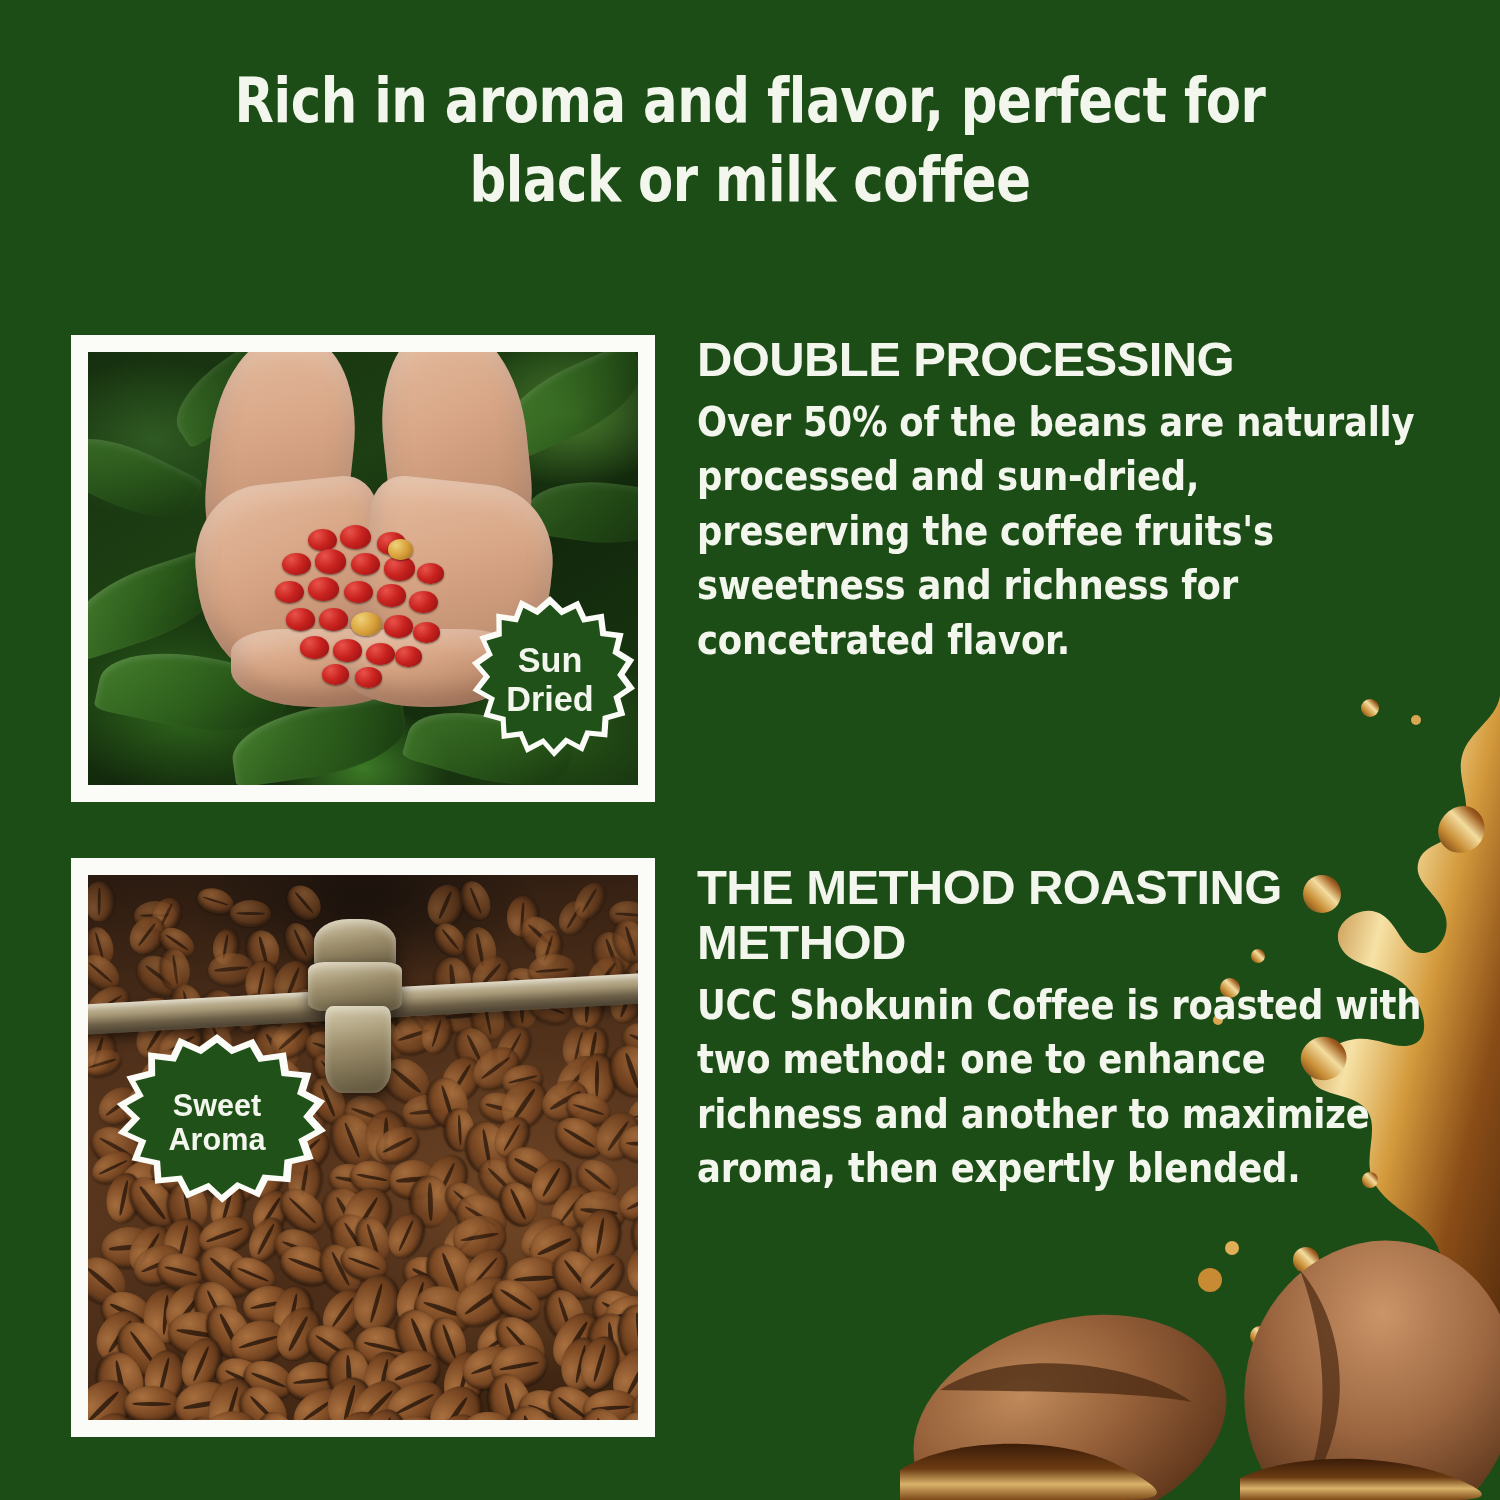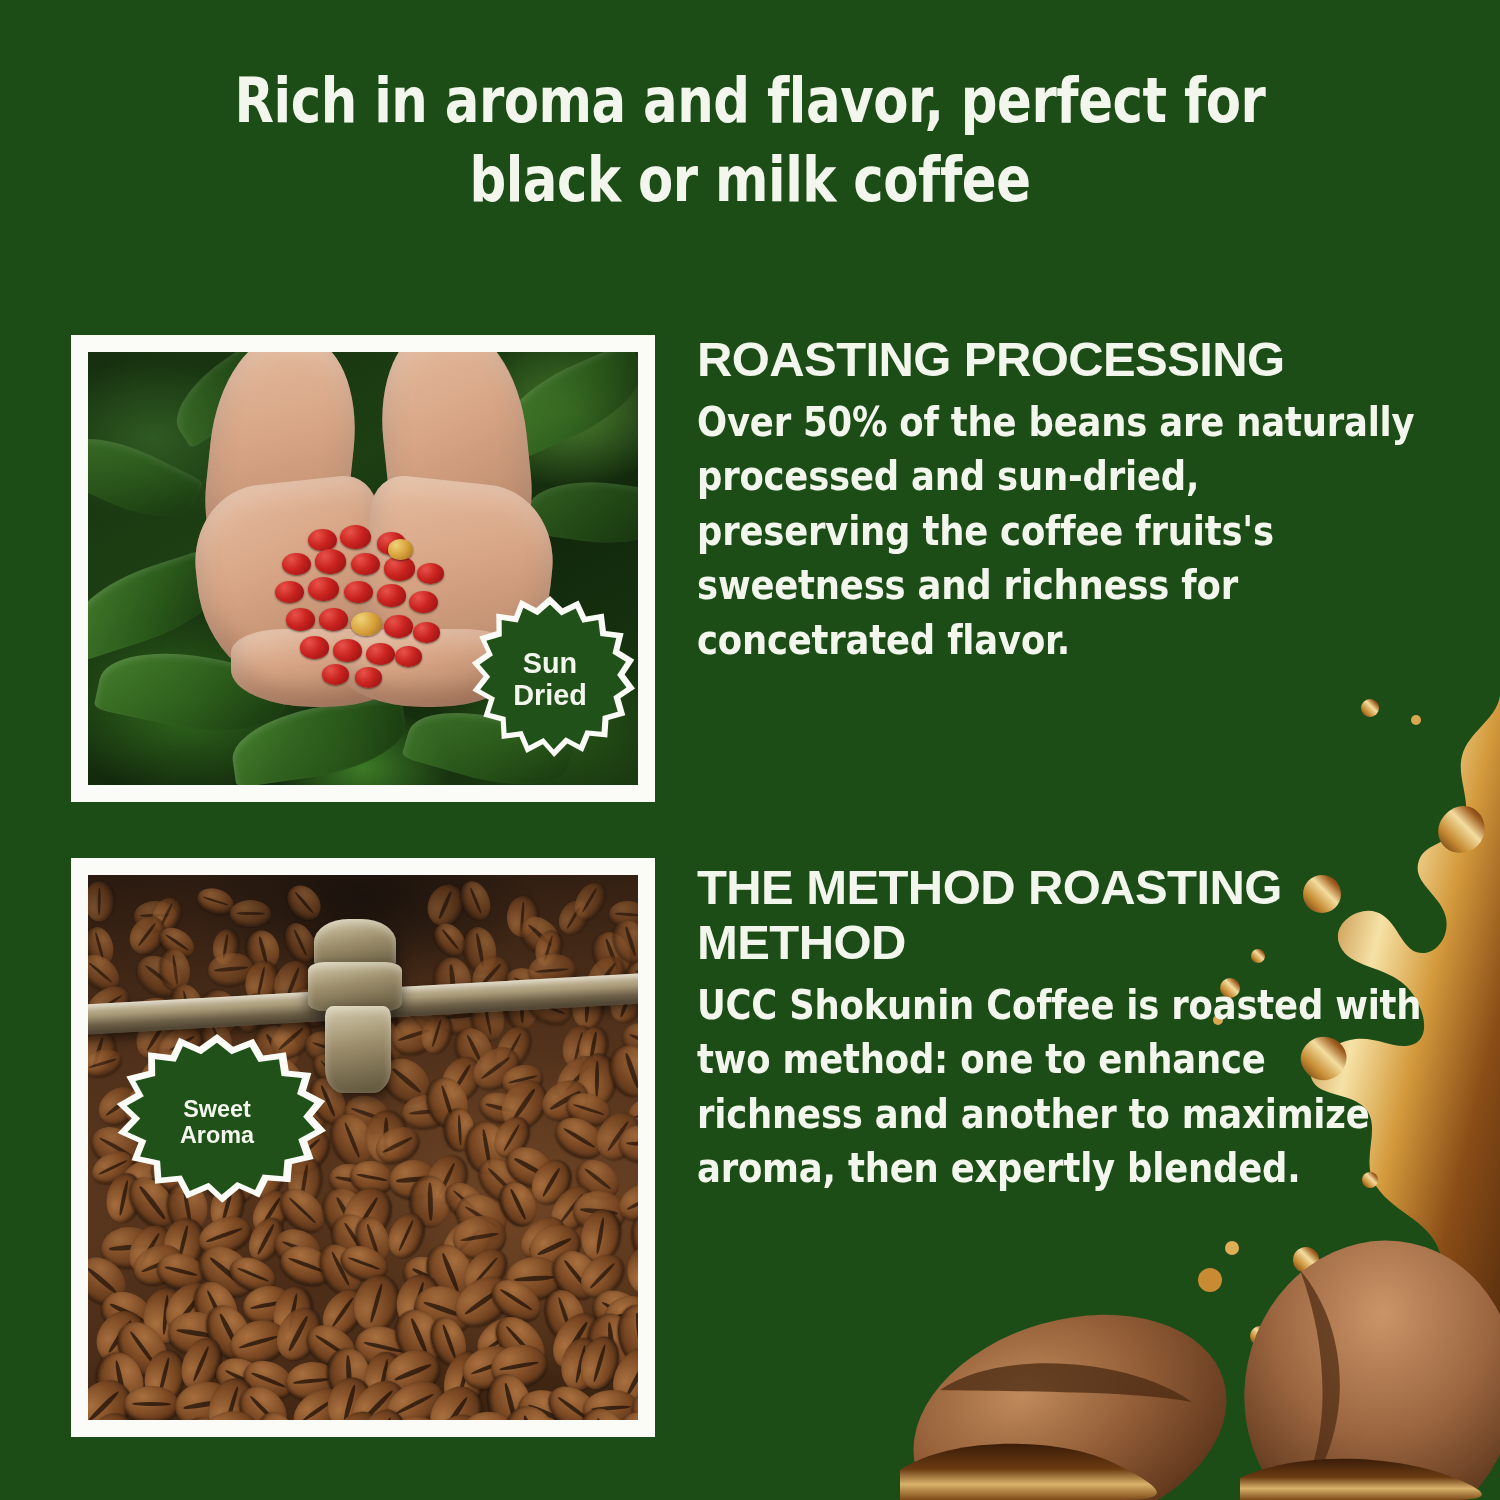--- a/index.html
+++ b/index.html
@@ -154,22 +154,22 @@
       93.3% 22.2%, 90.8% 32.4%, 99.6% 38.0%, 93.9% 46.7%, 100% 55.0%,
       91.4% 60.9%, 94.3% 71.0%, 84.4% 73.8%, 83.7% 84.3%, 73.3% 83.2%,
       69.4% 92.9%, 60.2% 87.8%, 52.4% 95.9%, 45.8% 88.3%, 36.1% 93.5%,
       32.0% 83.8%, 21.6% 85.1%, 21.0% 74.5%, 10.8% 71.8%, 14.0% 61.7%,
       4.4% 56.3%, 10.9% 47.8%, 4.0% 39.8%, 12.7% 33.7%, 8.4% 24.1%,
       18.5% 21.0%, 18.4% 10.4%, 28.9% 11.9%, 32.6% 2.2%, 41.9% 7.2%
     );
     transform: scale(.90);
     white-space: pre-line;
   }
-  #badge-sun-dried  { left: 465px; top: 596px; width: 170px; height: 168px; font-size: 32px; align-items: center; }
-  #badge-sweet-aroma{ left: 108px; top: 1034px; width: 218px; height: 176px; font-size: 26px; }
+  #badge-sun-dried  { left: 465px; top: 596px; width: 170px; height: 168px; font-size: 38px; align-items: center; }
+  #badge-sweet-aroma{ left: 108px; top: 1034px; width: 218px; height: 176px; font-size: 34px; }
   #badge-full-bodied{ left: 392px; top: 1226px; width: 214px; height: 176px; font-size: 34px; }
 
   
   .col-right { position: absolute; left: 697px; width: 755px; }
   #block-1 { top: 332px; }
   #block-2 { top: 860px; }
 
   .sec-head {
     color: #f3f6ec;
     font-family: "Liberation Sans", sans-serif;
@@ -583,21 +583,21 @@
     <path d="M60 150 C120 108 250 118 312 162 C250 150 130 152 60 150 Z" fill="#4a2a12" opacity=".75"></path>
     <ellipse cx="500" cy="150" rx="135" ry="150" fill="url(#beanG2)" transform="rotate(12 500 150)"></ellipse>
     <path d="M420 30 C450 110 452 206 414 268 C472 206 476 96 420 30 Z" fill="#4a2a12" opacity=".7"></path>
     <path d="M20 230 C70 196 180 196 236 224 C300 256 280 260 236 260 L20 260 Z" fill="url(#pool)"></path>
     <path d="M360 238 C420 210 520 214 580 240 C620 258 600 260 560 260 L360 260 Z" fill="url(#pool)"></path>
     <circle cx="330" cy="40" r="12" fill="#c98a34"></circle>
     <circle cx="352" cy="8" r="7" fill="#e0ae55"></circle>
   </svg>
 
   <div class="col-right" id="block-1">
-    <h2 class="sec-head">ROASTING PROCESSING</h2>
+    <h2 class="sec-head">DOUBLE PROCESSING</h2>
     <p class="sec-body">Over 50% of the beans are naturally processed and sun-dried, preserving the coffee fruits's sweetness and richness for concetrated flavor.</p>
   </div>
 
   <div class="col-right" id="block-2">
     <h2 class="sec-head">THE METHOD ROASTING METHOD</h2>
     <p class="sec-body">UCC Shokunin Coffee is roasted with two method: one to enhance richness and another to maximize aroma, then expertly blended.</p>
   </div>
 
 </div>
 

